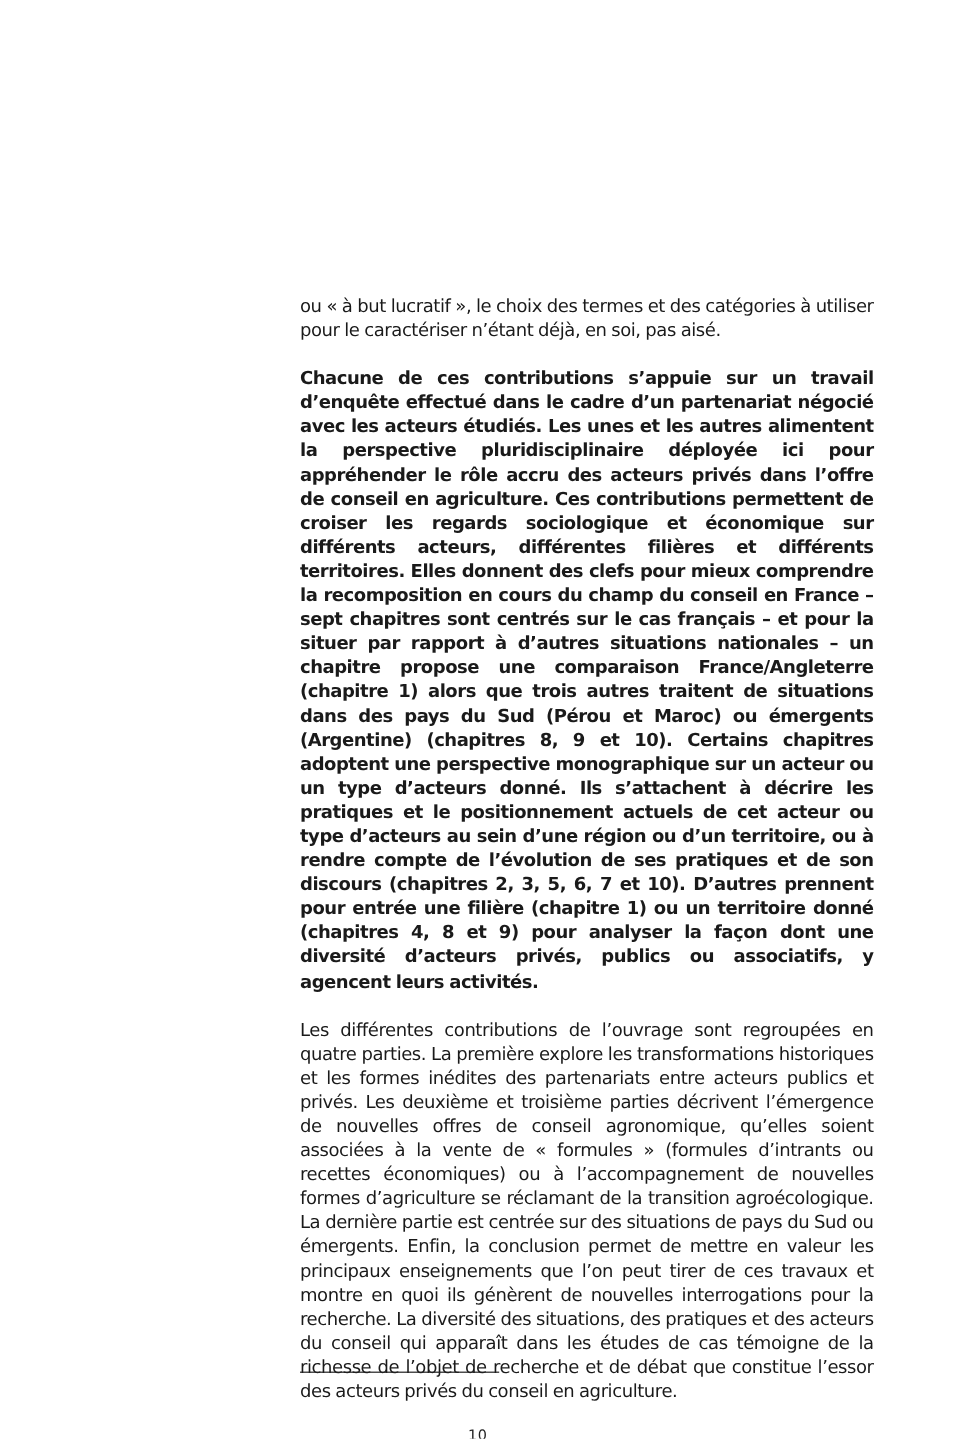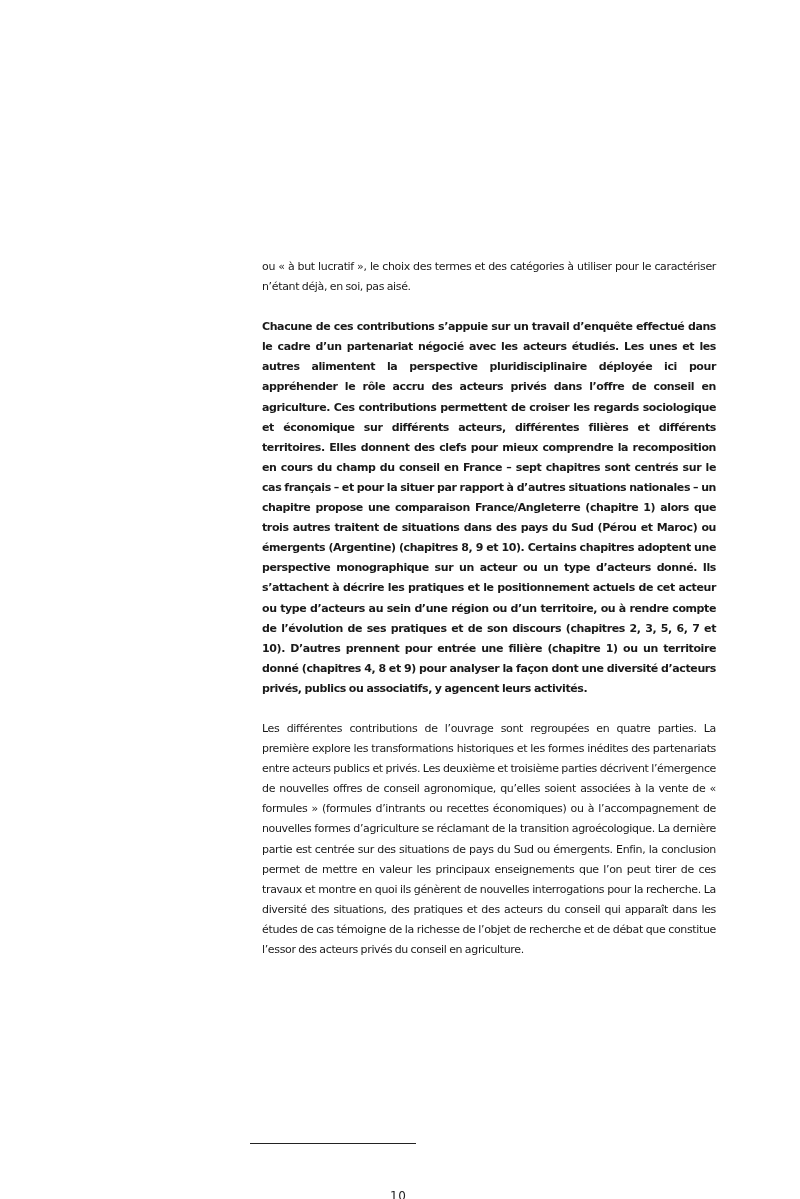--- a/index.html
+++ b/index.html
@@ -15,22 +15,22 @@
       font-family: "DejaVu Sans", sans-serif;
       color: #1a1a1a;
     }
     .page-body {
       position: absolute;
       left: 250px;
       top: 245px;
       width: 478px;
     }
     .para {
-      margin: 12px;
-      font-size: 11px;
+      margin: 0;
+      font-size: 15px;
       line-height: 20.1px;
       text-align: justify;
       hyphens: manual;
       letter-spacing: -0.35px;
       word-spacing: -0.5px;
     }
     .para + .para {
       margin-top: 20px;
     }
     .para.p2 { letter-spacing: -0.4px; font-weight: bold; }

